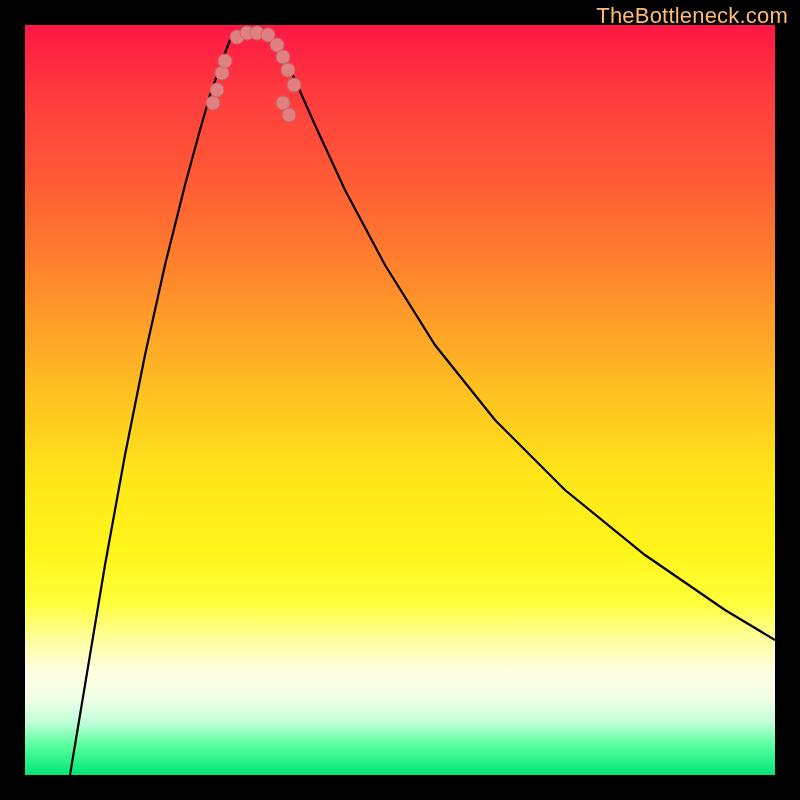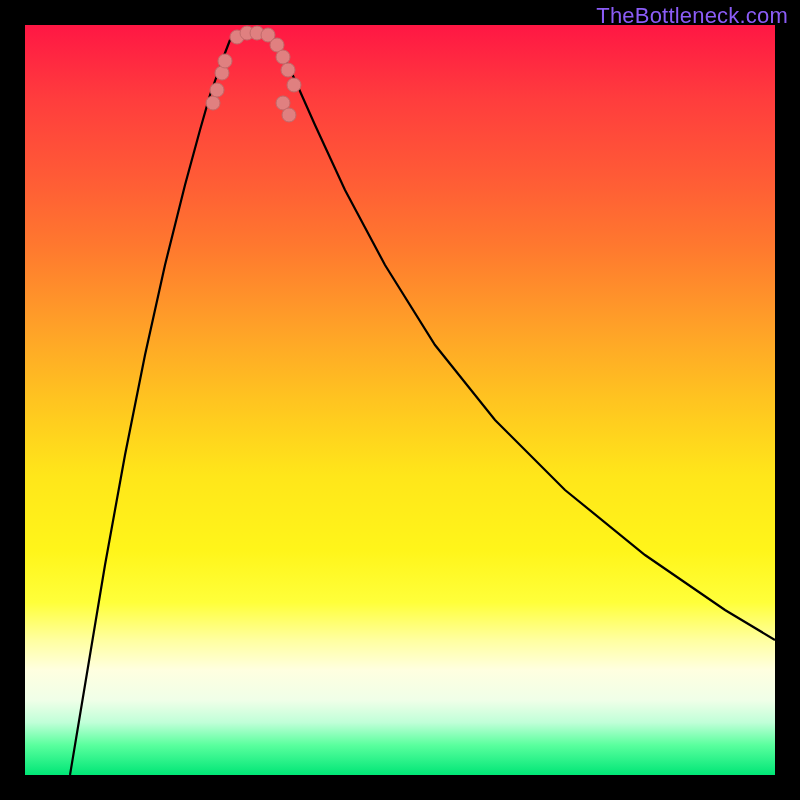--- a/index.html
+++ b/index.html
@@ -40,21 +40,21 @@
     position: absolute;
     left: 0;
     top: 0;
     width: 750px;
     height: 750px;
   }
   .watermark {
     position: absolute;
     top: 3px;
     right: 12px;
-    color: #8b5cf6;
+    color: #fdba74;
     font-size: 22px;
     letter-spacing: 0.2px;
     font-weight: 500;
   }
 </style>
 </head>
 <body>
 
 <div class="watermark">TheBottleneck.com</div>
 

